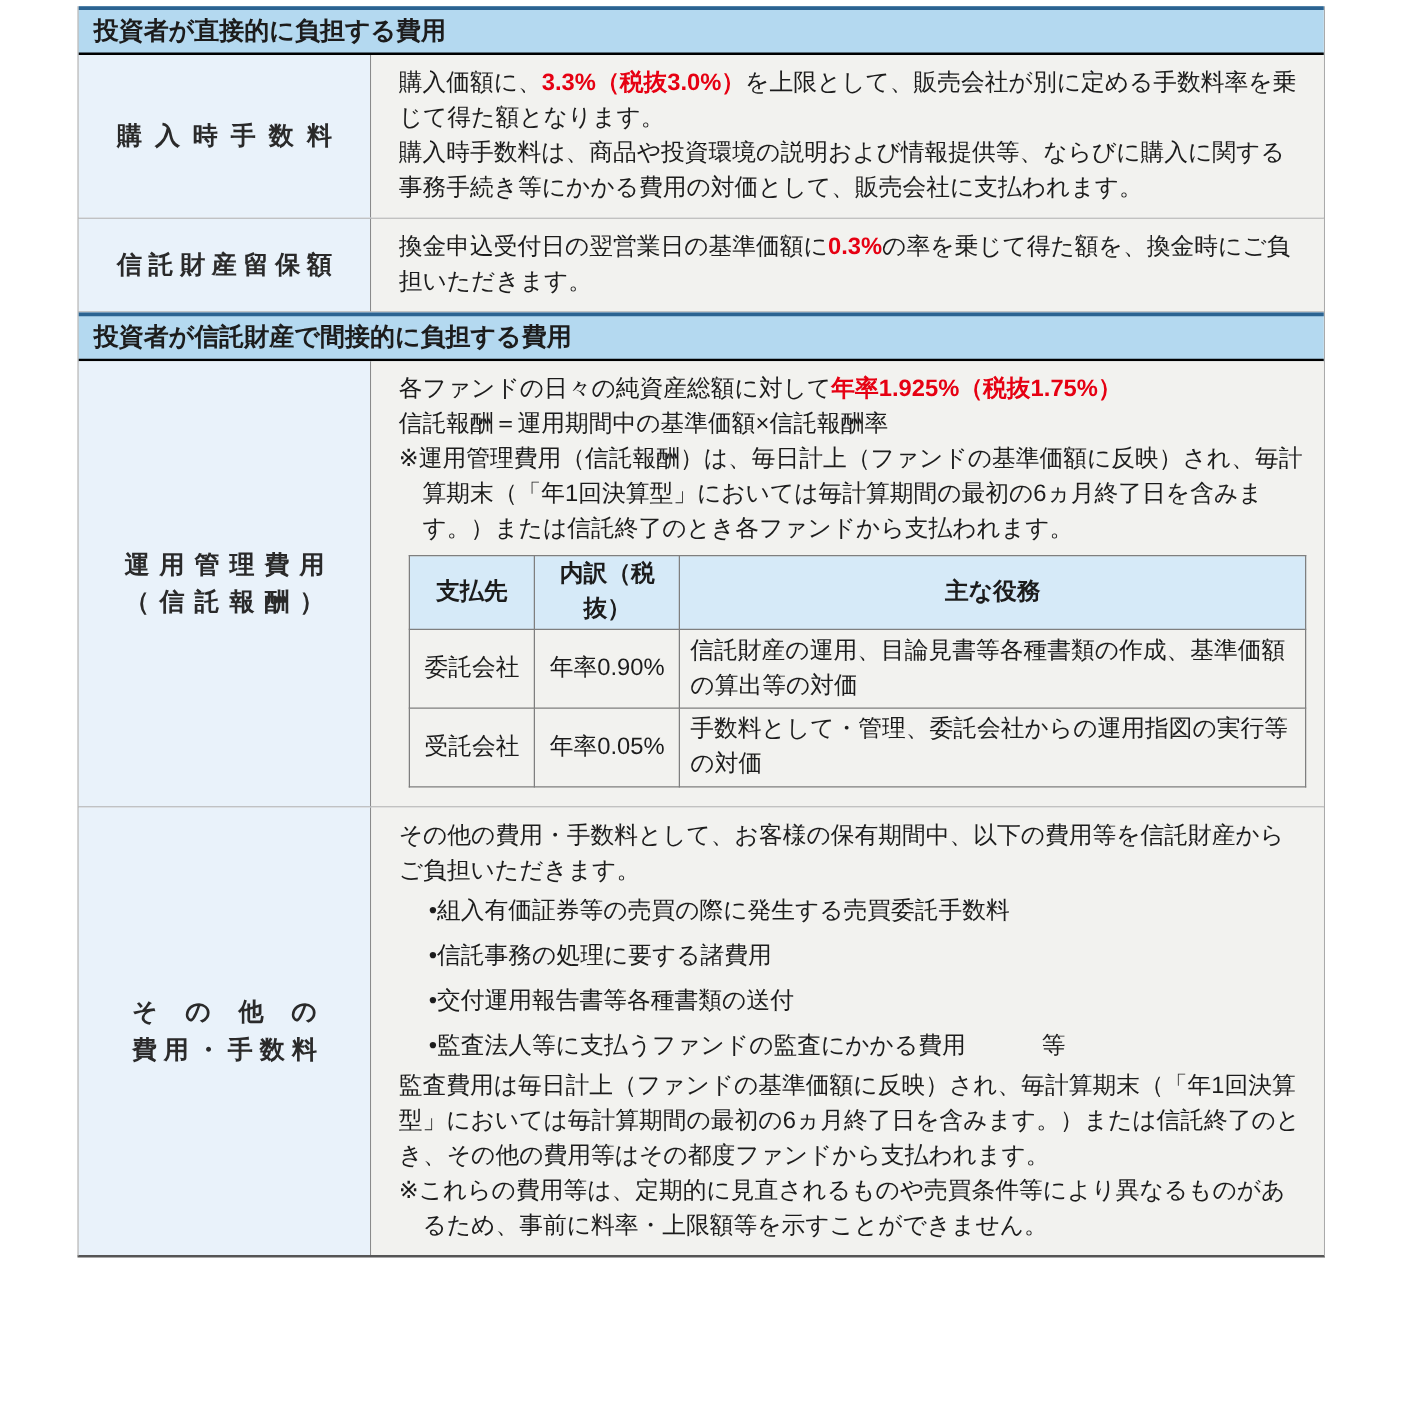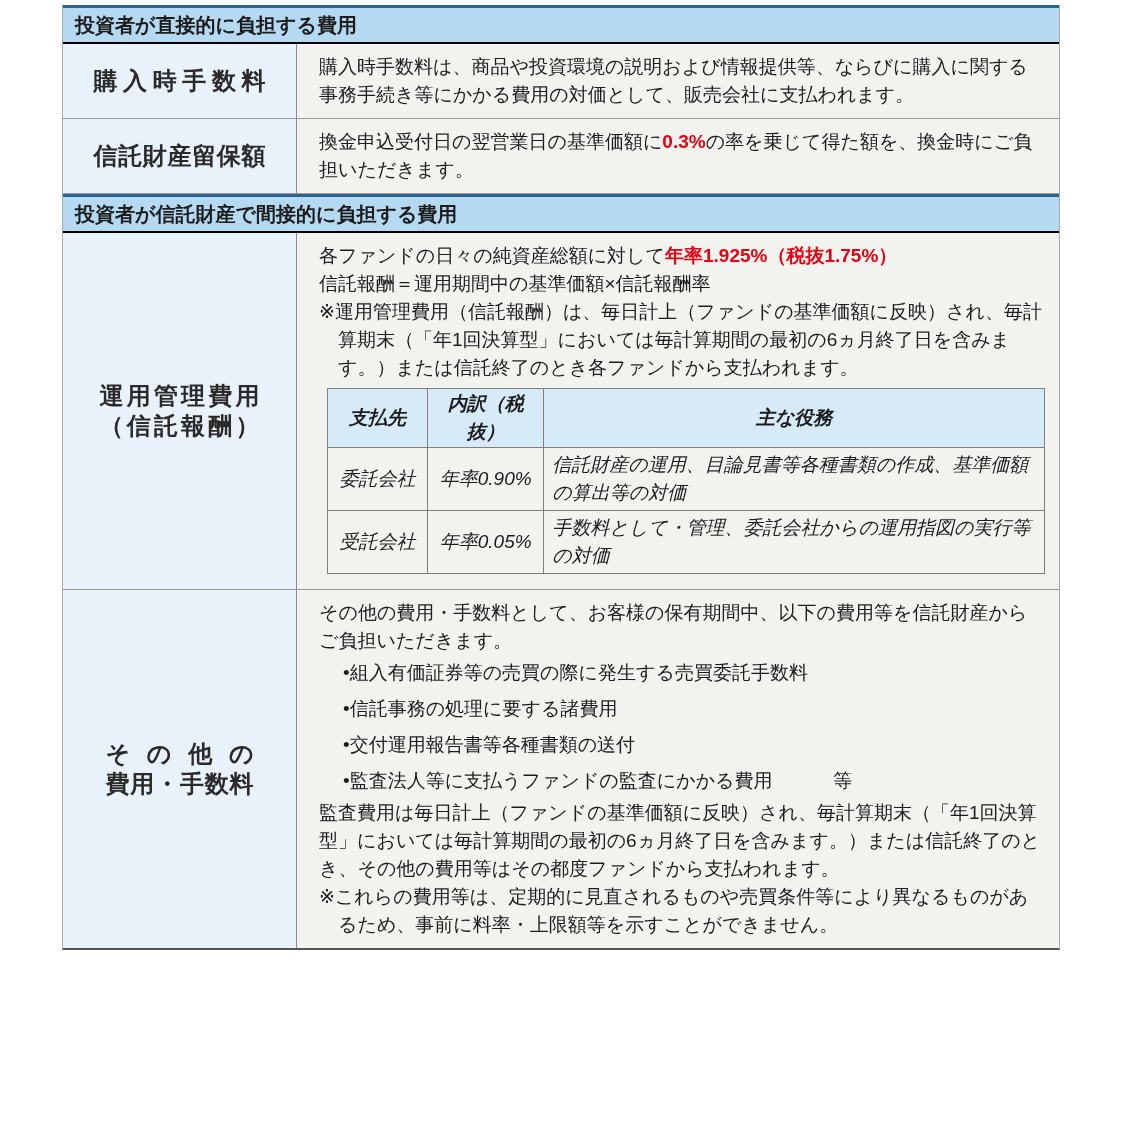--- a/index.html
+++ b/index.html
@@ -33,39 +33,38 @@
   .label-cell {
     width:234px; flex:0 0 234px;
     background:#e9f2fa;
     border-right:1px solid #8a8a8a;
     display:flex; flex-direction:column;
     align-items:center; justify-content:center;
     padding:10px 14px;
   }
   .jlabel {
     display:block; text-align:justify; text-align-last:justify;
-    font-weight:600; font-size:24px; line-height:30px; color:#2a2a2a;
+    font-weight:600; font-size:20px; line-height:30px; color:#2a2a2a;
   }
   .w170 { width:172px; }
   .w160 { width:160px; }
   .w150 { width:148px; }
   .body-cell {
     flex:1 1 auto;
     background:#f2f2ef;
     padding:9px 14px 9px 22px;
   }
   .body-cell p { margin:0; }
   .red { color:#e60012; font-weight:bold; }
   .hang { padding-left:1em; text-indent:-1em; }
   .inner-table {
     border-collapse:collapse;
     margin:6px 0 6px 8px;
     width:718px;
     background:#f2f2ef;
-    font-style:italic;
   }
   .inner-table th, .inner-table td {
     border:1px solid #7f7f7f;
     padding:3px 8px;
     font-size:19px;
     line-height:28px;
   }
   .inner-table thead th {
     background:#d6eaf8;
     font-weight:bold;
@@ -87,20 +86,21 @@
 
     <div class="section-header">
       <span>投資者が直接的に負担する費用</span>
     </div>
 
     <div class="frow">
       <div class="label-cell">
         <span class="jlabel w170">購入時手数料</span>
       </div>
       <div class="body-cell">
+        <p><span>購入価額に、</span><span class="red">3.3%（税抜3.0%）</span><span>を上限として、販売会社が別に定める手数料率を乗じて得た額となります。</span></p>
         <p>購入時手数料は、商品や投資環境の説明および情報提供等、ならびに購入に関する事務手続き等にかかる費用の対価として、販売会社に支払われます。</p>
       </div>
     </div>
 
     <div class="frow">
       <div class="label-cell">
         <span class="jlabel w170">信託財産留保額</span>
       </div>
       <div class="body-cell">
         <p><span>換金申込受付日の翌営業日の基準価額に</span><span class="red">0.3%</span><span>の率を乗じて得た額を、換金時にご負担いただきます。</span></p>

